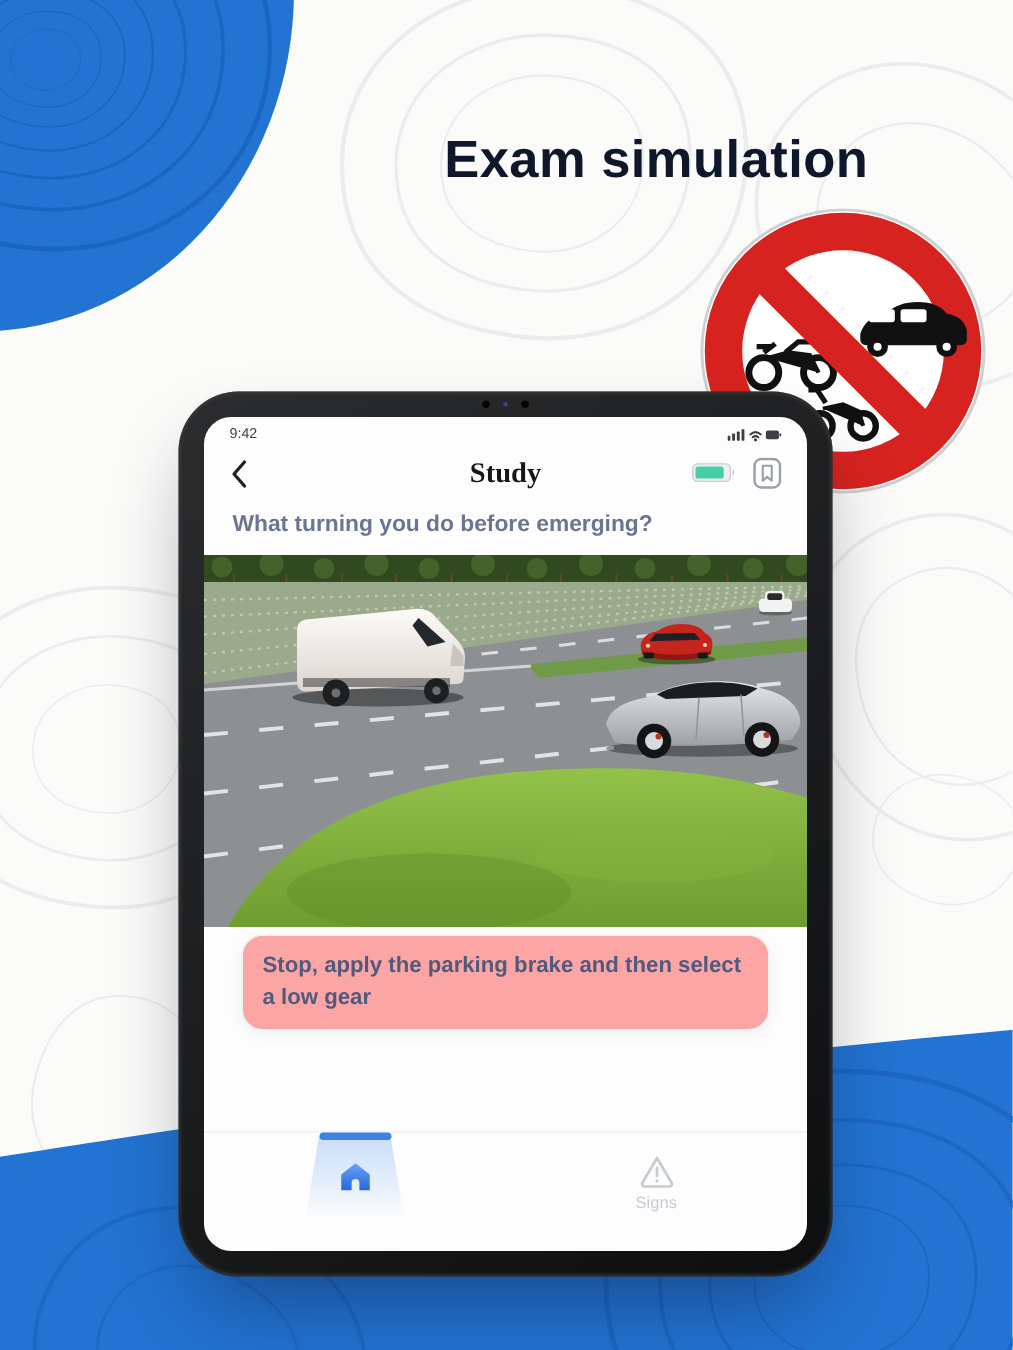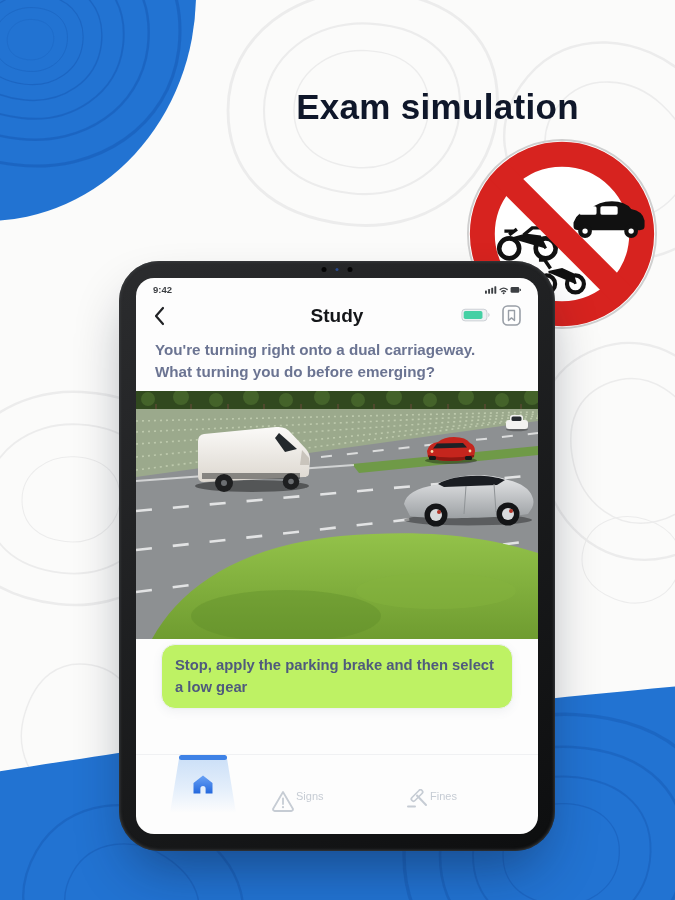--- a/index.html
+++ b/index.html
@@ -28,41 +28,41 @@
   .camera{position:absolute;top:6px;left:50%;transform:translateX(-50%);
     display:flex;gap:9px;align-items:center;}
   .camera i{display:block;width:5px;height:5px;border-radius:50%;background:#050506;}
   .camera i.lens{width:3px;height:3px;background:#2a4a8a;}
   .screen{
     position:absolute;inset:17px;background:#fdfdfd;border-radius:18px;
     overflow:hidden;display:flex;flex-direction:column;
   }
   
   .status-row{height:15px;padding:4px 17px 0;display:flex;justify-content:space-between;align-items:center;}
-  .status-time{font-size:9.5px;font-weight:700;color:#3c3f43;}
-  
-  .app-header{height:33px;padding:2px 17px 0;display:flex;align-items:center;position:relative;}
+  .status-time{font-size:9.5px;font-weight:400;color:#3c3f43;}
+  
+  .app-header{height:33px;padding:2px 17px 0;display:flex;align-items:center;position:relative;font-family:Liberation Serif, serif;}
   .hdr-title{position:absolute;left:0;right:0;text-align:center;font-size:19px;font-weight:700;color:#141619;}
   .hdr-right{margin-left:auto;display:flex;align-items:center;gap:7px;z-index:1;}
   .back-btn{width:16px;height:22px;display:flex;align-items:center;z-index:1;cursor:pointer;}
   
   .question{padding:7px 19px 9px;font-size:15.2px;line-height:1.42;font-weight:700;color:#6b7492;}
   
   .scene{width:402px;height:248px;flex:none;display:block;}
   
   .answers{padding:5px 25px 0;display:flex;flex-direction:column;gap:17px;}
   .answer-card{
-    background:#bef264;border:1px solid #eef0f3;border-radius:14px;
+    background:#fca5a5;border:1px solid #eef0f3;border-radius:14px;
     box-shadow:0 3px 10px rgba(90,100,130,.08);
     padding:10px 13px;min-height:33px;
     font-size:14.8px;line-height:1.45;font-weight:700;color:#4f5a7d;cursor:pointer;
   }
   
   .nav{margin-top:auto;height:79px;border-top:1px solid #f0f1f3;display:flex;}
-  .nav-item{flex:1;position:relative;display:flex;flex-direction:row;align-items:center;cursor:pointer;}
+  .nav-item{flex:1;position:relative;display:flex;flex-direction:column;align-items:center;cursor:pointer;}
   .nav-icon{margin-top:13px;height:26px;display:flex;align-items:center;justify-content:center;}
   .nav-label{margin-top:2px;font-size:11px;color:#c6ccd4;}
   .home-wrap{position:absolute;top:0;left:50%;transform:translateX(-50%);width:66px;height:58px;}
   .home-trapezoid{
     position:absolute;top:2px;left:0;width:66px;height:56px;
     clip-path:polygon(14% 0,86% 0,100% 100%,0 100%);
     background:linear-gradient(180deg,#cbdff7 0%,#e3eefb 55%,rgba(255,255,255,0) 100%);
   }
   .home-bar{position:absolute;top:0;left:50%;transform:translateX(-50%);
     width:48px;height:5px;border-radius:3px;background:#3f82e6;}
@@ -201,21 +201,20 @@
           <path d="M30.5,5.5 q3,2.5 0,5 Z" fill="#c7ccd1"></path>
         </svg>
         <svg width="19" height="21" viewBox="0 0 19 21">
           <rect x="1" y="1" width="17" height="19" rx="4.5" fill="#fff" stroke="#999fa7" stroke-width="1.6"></rect>
           <path d="M6.5,5.5 h6 v10 l-3,-2.6 l-3,2.6 Z" fill="none" stroke="#999fa7" stroke-width="1.4" stroke-linejoin="round"></path>
         </svg>
       </div>
     </div>
 
     <div class="question">
-      <div>You're turning right onto a dual carriageway.</div>
       <div>What turning you do before emerging?</div>
     </div>
 
     <svg class="scene" viewBox="0 0 402 248">
       <defs>
         <linearGradient id="grassG" x1="0" y1="0" x2="0" y2="1">
           <stop offset="0" stop-color="#93c24a"></stop>
             <stop offset="1" stop-color="#6f9c30"></stop>
         </linearGradient>
         <linearGradient id="vanG" x1="0" y1="0" x2="0" y2="1">
@@ -351,27 +350,16 @@
       <div class="nav-item">
         <div class="nav-icon">
           <svg width="26" height="24" viewBox="0 0 26 24">
             <path d="M13,3 L23,20 A2,2 0 0 1 21.2,22 L4.8,22 A2,2 0 0 1 3,20 Z" fill="none" stroke="#c6ccd4" stroke-width="1.8" stroke-linejoin="round"></path>
             <line x1="13" y1="9.5" x2="13" y2="15" stroke="#c6ccd4" stroke-width="1.8" stroke-linecap="round"></line>
             <circle cx="13" cy="18.2" r="1.1" fill="#c6ccd4"></circle>
           </svg>
         </div>
         <div class="nav-label">Signs</div>
       </div>
-      <div class="nav-item">
-        <div class="nav-icon">
-          <svg width="26" height="24" viewBox="0 0 26 24">
-            <line x1="16.5" y1="3" x2="9.5" y2="10" stroke="#c6ccd4" stroke-width="6" stroke-linecap="round"></line>
-            <line x1="16.5" y1="3" x2="9.5" y2="10" stroke="#fdfdfd" stroke-width="2.6" stroke-linecap="round"></line>
-            <line x1="13" y1="6.5" x2="22" y2="16" stroke="#c6ccd4" stroke-width="2" stroke-linecap="round"></line>
-            <line x1="4" y1="17.5" x2="11" y2="17.5" stroke="#c6ccd4" stroke-width="2" stroke-linecap="round"></line>
-          </svg>
-        </div>
-        <div class="nav-label">Fines</div>
-      </div>
     </div>
 
   </div>
 </div>
 
 </body></html>

